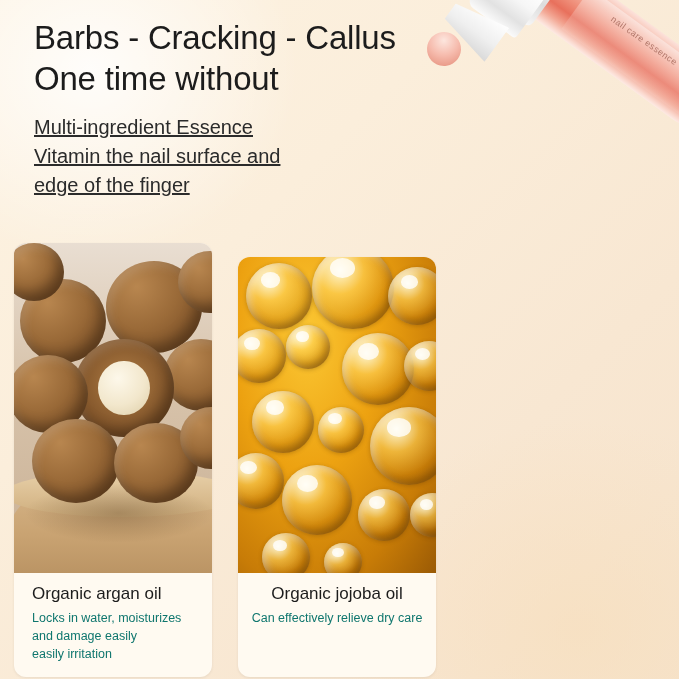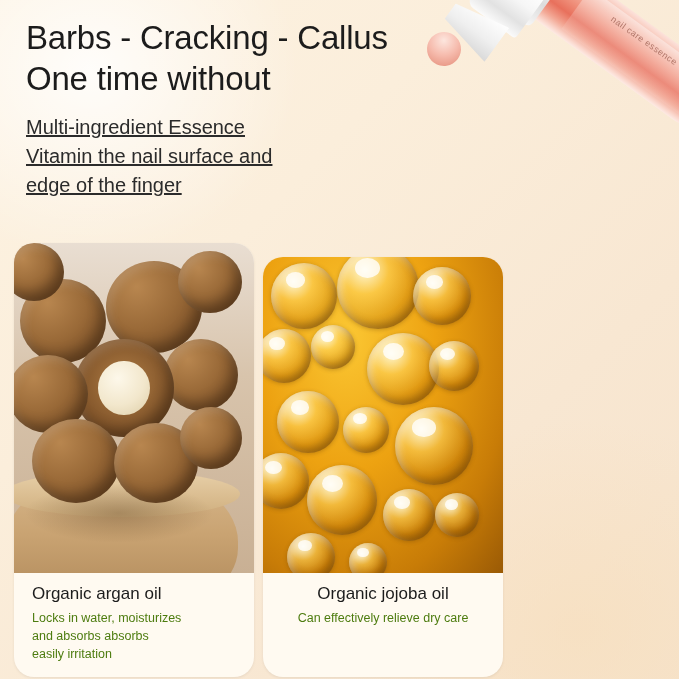--- a/index.html
+++ b/index.html
@@ -29,21 +29,21 @@
     position: absolute;
     right: -140px; bottom: -160px;
     width: 480px; height: 420px;
     background: radial-gradient(ellipse at center, rgba(247,223,190,0.7) 0%, rgba(247,223,190,0) 70%);
     pointer-events: none;
   }
 
   
   .header {
     position: absolute;
-    left: 26px;
+    left: 34px;
     top: 18px;
     width: 520px;
   }
   .headline {
     font-size: 33px;
     line-height: 40px;
     color: #1c1c1c;
     font-weight: 400;
     letter-spacing: -0.2px;
     white-space: nowrap;
@@ -158,22 +158,22 @@
   .cards {
     position: absolute;
     left: 14px;
     top: 243px;
     width: 652px;
     display: flex;
     gap: 9px;
   }
   .card {
     position: relative;
-    width: 240px;
-    border-radius: 20px;
+    width: 198px;
+    border-radius: 12px;
     overflow: hidden;
     background: #fffaf1;
     box-shadow: 0 1px 3px rgba(0,0,0,0.07);
   }
   .card-photo {
     position: relative;
     height: 330px;
     overflow: hidden;
   }
   .card-text {
@@ -182,25 +182,25 @@
   }
   .card-title {
     font-size: 17px;
     line-height: 22px;
     color: #1c1c1c;
     margin-bottom: 4px;
   }
   .card-desc {
     font-size: 12.5px;
     line-height: 18px;
-    color: #4d7c0f;
+    color: #0f766e;
   }
   .card--a .card-text { text-align: left; padding-left: 18px; }
   .card--b { margin-top: 6px; }
-  .card--c { margin-top: 14px; }
+  .card--c { margin-top: 14px; margin-left: 17px; }
   .card--b .card-photo { height: 324px; }
   .card--c .card-photo { height: 316px; }
 
   
   .ph-nuts {
     position: absolute;
     inset: 0;
     background: linear-gradient(180deg, #e9ded2 0%, #d8c4ac 40%, #c9b094 100%);
   }
   .bowl {
@@ -338,21 +338,21 @@
           <div class="nut" style="left:18px; top:176px; width:88px;  height:84px;"></div>
           <div class="nut" style="left:100px;top:180px; width:84px;  height:80px;"></div>
           <div class="nut" style="left:166px;top:164px; width:62px;  height:62px;"></div>
           <div class="nut" style="left:-10px;top:0px;   width:60px;  height:58px;"></div>
           <div class="nut" style="left:164px;top:8px;   width:64px;  height:62px;"></div>
         </div>
       </div>
       <div class="card-text">
         <div class="card-title">Organic argan oil</div>
         <div class="card-desc">Locks in water, moisturizes</div>
-        <div class="card-desc">and absorbs absorbs</div>
+        <div class="card-desc">and damage easily</div>
         <div class="card-desc">easily irritation</div>
       </div>
     </div>
 
 
     <div class="card card--c">
       <div class="card-photo">
         <div class="ph-bubbles">
           <div class="bub" style="left:8px;   top:6px;   width:66px; height:66px;"></div>
           <div class="bub" style="left:74px;  top:-10px; width:82px; height:82px;"></div>

